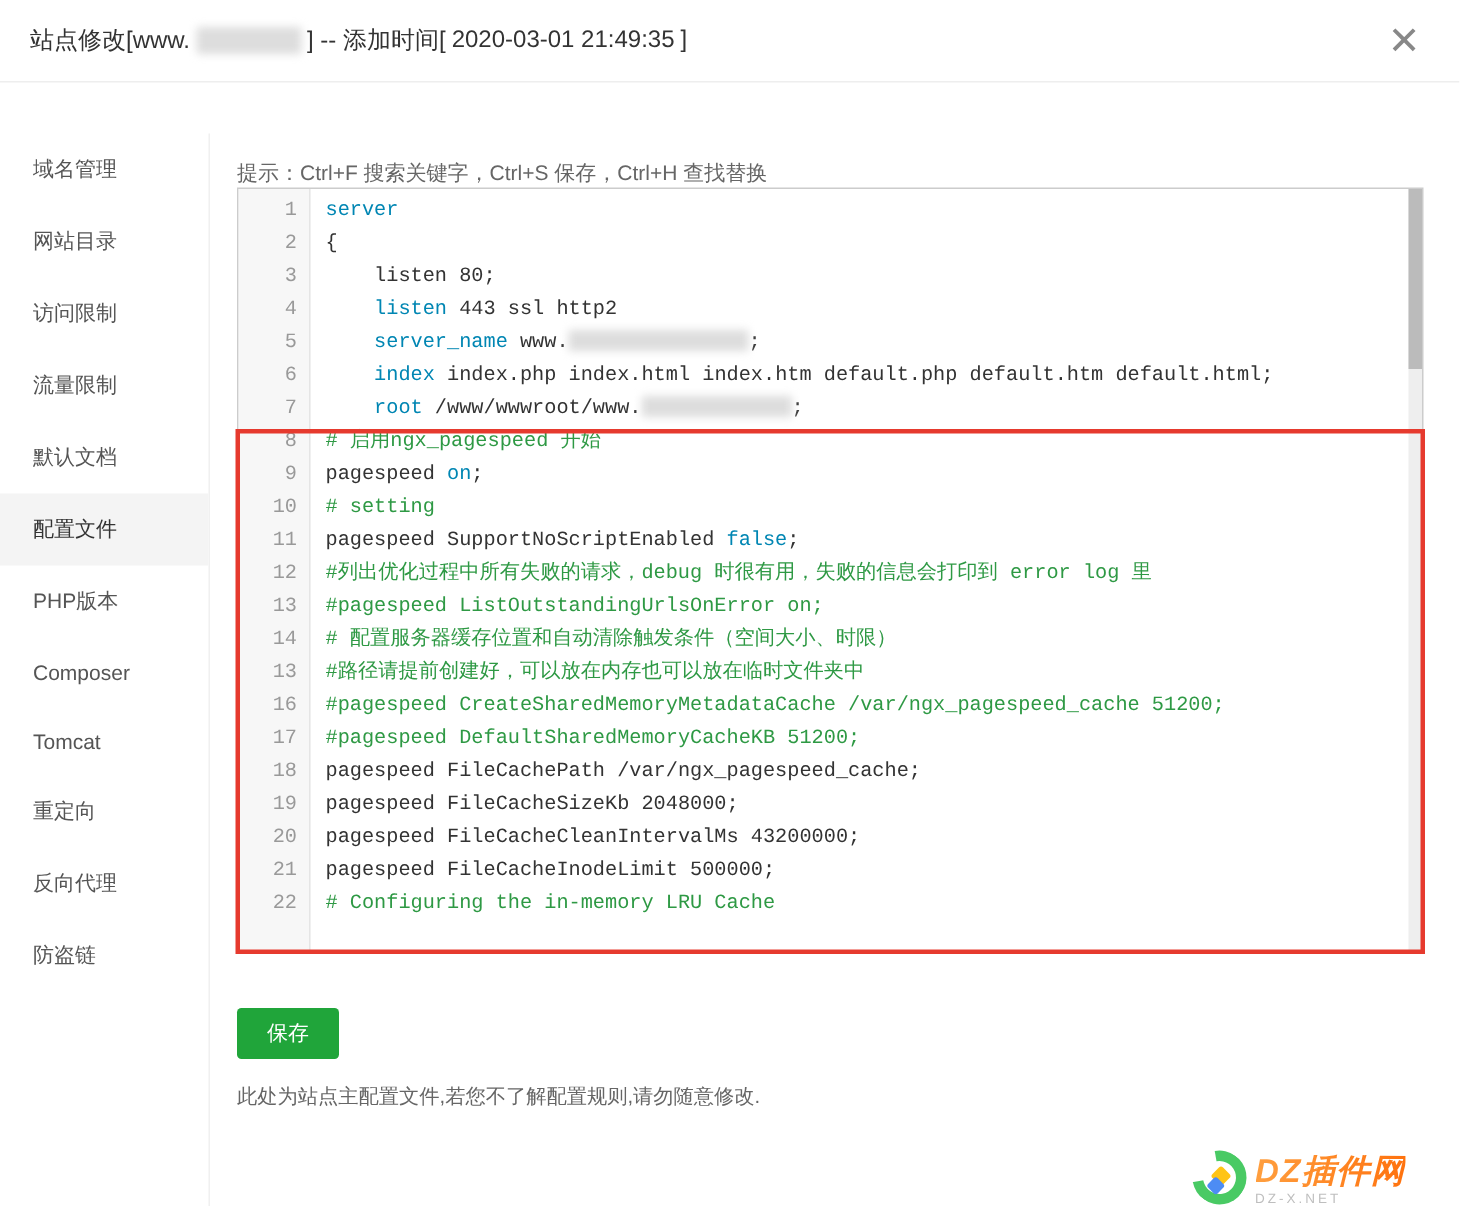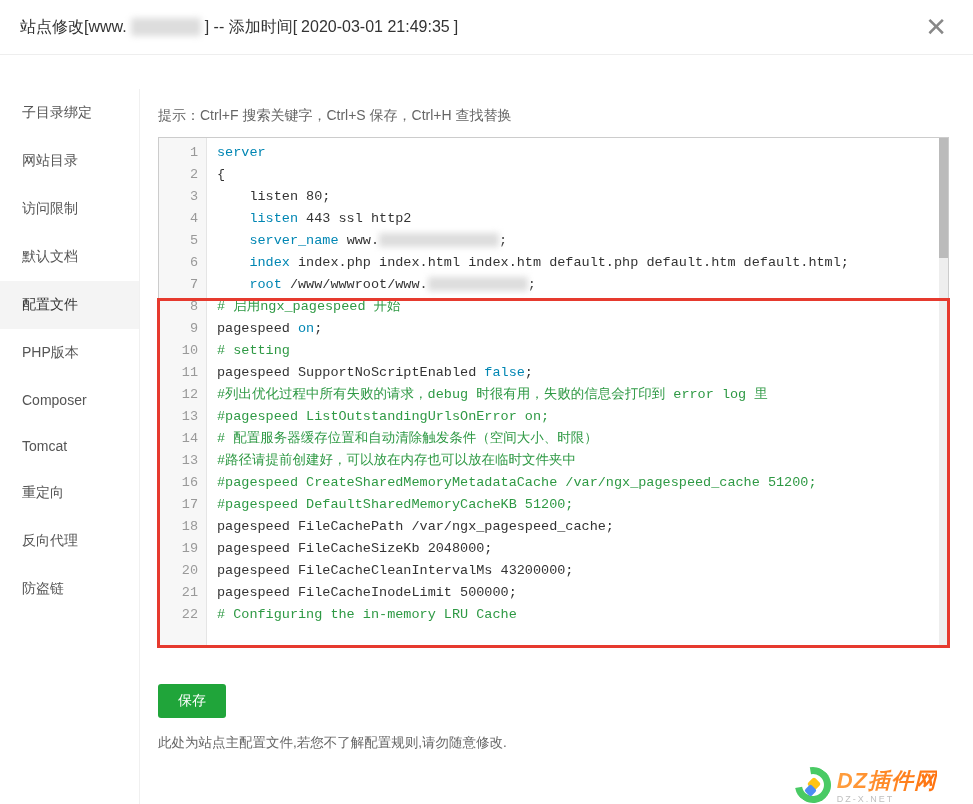--- a/index.html
+++ b/index.html
@@ -10,21 +10,21 @@
 .header-title { font-size: 16px; color: #333; display: flex; align-items: center; gap: 4px; }
 .redact { background: #ddd; filter: blur(3px); color: transparent; border-radius: 2px; display: inline-block; min-width: 70px; min-height: 14px; }
 .close-btn { font-size: 26px; color: #888; cursor: pointer; line-height: 1; padding: 0 6px; }
 
 .body { display: flex; flex: 1; min-height: 0; }
 .sidebar { width: 140px; border-right: 1px solid #f0f0f0; background: #fff; overflow-y: auto; }
 .sidebar-item { padding: 15px 22px; color: #555; cursor: pointer; font-size: 14px; }
 .sidebar-item.active { background: #f4f4f4; color: #333; }
 
 .main { flex: 1; padding: 18px 24px 18px 18px; display: flex; flex-direction: column; min-width: 0; }
-.hint { color: #666; margin-bottom: 12px; font-size: 14px; }
+.hint { color: #666; font-size: 14px; }
 
 .editor-wrap { position: relative; border: 1px solid #ccc; flex: none; height: 510px; }
 .redbox { position: absolute; left: -2px; right: -2px; top: 160px; bottom: -2px; border: 3px solid #e63a2e; pointer-events: none; }
 
 .editor { display: flex; font-family: Consolas, "Courier New", monospace; font-size: 13.5px; line-height: 22px; height: 100%; overflow: hidden; position: relative; }
 .gutter { background: #f7f7f7; color: #999; text-align: right; padding: 4px 8px 4px 4px; border-right: 1px solid #e5e5e5; user-select: none; min-width: 48px; }
 .code { flex: 1; padding: 4px 10px; white-space: pre; overflow: hidden; position: relative; }
 .scrollbar { width: 9px; background: #eee; display: flex; flex-direction: column; }
 .thumb { background: #bbb; height: 120px; }
 
@@ -54,23 +54,24 @@
         <span class="redact">xxxx</span>
         <span>] -- 添加时间[</span>
         <span>2020-03-01 21:49:35</span>
         <span>]</span>
     </div>
     <div class="close-btn">✕</div>
   </div>
 
   <div class="body">
     <div class="sidebar" id="sidebar">
-        <div class="sidebar-item">子目录绑定</div>
+        <div class="sidebar-item">域名管理</div>
         <div class="sidebar-item">网站目录</div>
         <div class="sidebar-item">访问限制</div>
+        <div class="sidebar-item">流量限制</div>
         <div class="sidebar-item">默认文档</div>
         <div class="sidebar-item active">配置文件</div>
         <div class="sidebar-item">PHP版本</div>
         <div class="sidebar-item">Composer</div>
         <div class="sidebar-item">Tomcat</div>
         <div class="sidebar-item">重定向</div>
         <div class="sidebar-item">反向代理</div>
         <div class="sidebar-item">防盗链</div>
       </div>
 

